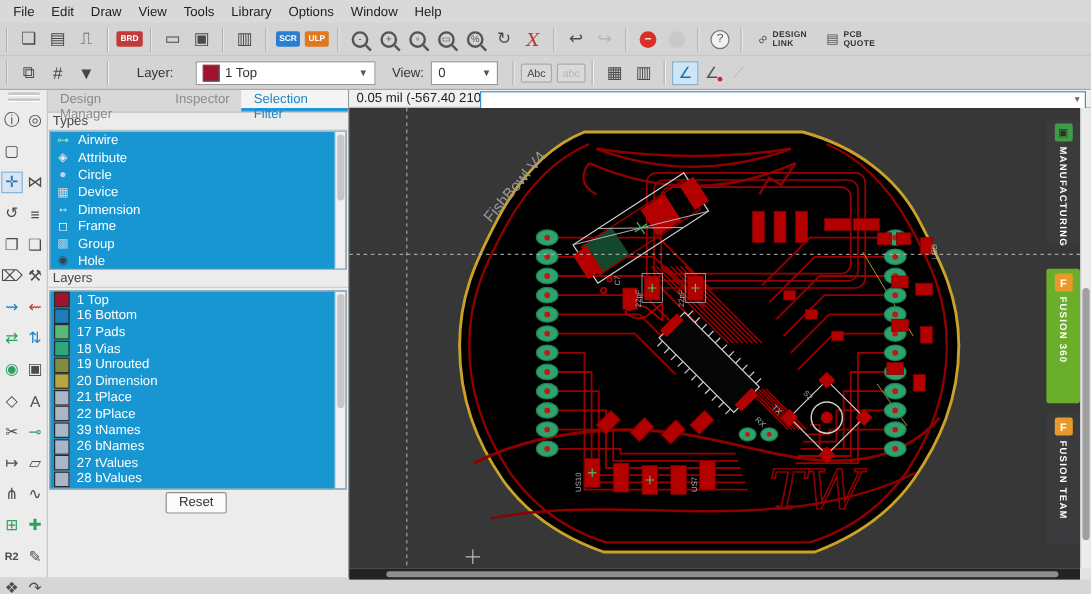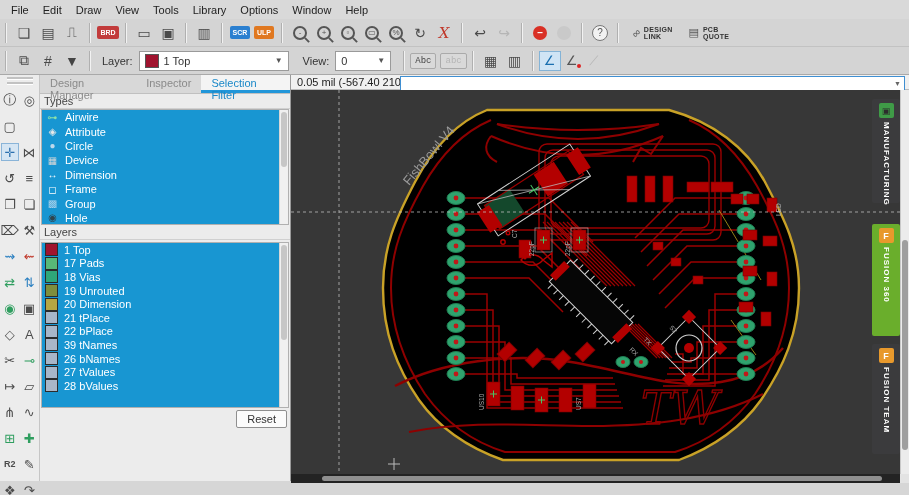--- a/index.html
+++ b/index.html
@@ -25,21 +25,21 @@
   .circ{width:14px;height:14px;border-radius:50%;display:flex;align-items:center;justify-content:center;font-size:10px;}
   .circ.stop{background:#d93025;color:#fff;font-weight:bold;}
   .circ.go{background:#c9c9c9;color:#e6e6e6;font-weight:bold;}
   .circ.help{border:1px solid #777;color:#555;background:#f2f2f2;}
   .linkbtn{display:flex;align-items:center;gap:4px;margin:0 8px;color:#333;}
   .linkbtn .two{font-size:7px;font-weight:bold;line-height:7px;letter-spacing:.3px;}
   .scriptx{font-family:"DejaVu Serif",serif;font-style:italic;color:#c0392b;font-size:15px;}
   .select{background:#fff;border:1px solid #9a9a9a;height:20px;display:flex;align-items:center;padding:0 5px;gap:5px;box-sizing:border-box;}
   .select .arrow{margin-left:auto;color:#555;font-size:8px;}
   .swatch12{width:12px;height:12px;border:1px solid #555;}
-  .mini-btn{border:1px solid #aaa;background:#d9d9d9;font-size:9px;padding:2px 4px;color:#444;border-radius:2px;font-family:Liberation Mono, monospace;}
+  .mini-btn{border:1px solid #aaa;background:#d9d9d9;font-size:9px;padding:2px 4px;color:#444;border-radius:2px;}
   .angle-ic{width:22px;height:20px;display:flex;align-items:center;justify-content:center;font-size:13px;}
   .angle-ic.active{background:#cfe4f5;border:1px solid #84b3d6;color:#1a6fb0;box-sizing:border-box;}
   .reddot{position:relative;}
   .reddot::after{content:"";position:absolute;width:4px;height:4px;background:#d22;border-radius:50%;right:2px;bottom:3px;}
   
   #palette{left:0;top:75px;width:40px;height:406px;background:#ececec;border-right:1px solid #c6c6c6;box-sizing:border-box;}
   .handle{width:26px;height:2px;background:#c2c2c2;margin:2px auto;border-bottom:1px solid #fff;}
   .prow{display:flex;justify-content:space-around;height:26px;align-items:center;}
   .picon{width:18px;height:18px;display:flex;align-items:center;justify-content:center;font-size:13px;color:#4c4c4c;}
   .picon.active{background:#d5e5f3;border:1px solid #8ab4d8;box-sizing:border-box;color:#2a6fae;}
@@ -53,21 +53,21 @@
   .sect-head{height:14px;line-height:14px;padding-left:4px;color:#444;background:#ececec;border-bottom:1px solid #d0d0d0;}
   .listbox{background:#fff;border:1px solid #b0b0b0;position:relative;overflow:hidden;}
   .sel-list{background:#1896d2;}
   .lrow{display:flex;align-items:center;height:14.4px;color:#fff;padding-left:4px;gap:6px;}
   .lrow .ticon{width:13px;text-align:center;font-size:10px;}
   .prow2{height:13.5px;line-height:13.5px;padding-left:4px;color:#333;border-bottom:1px dotted #e2e2e2;background:#fff;}
   .lyrow{display:flex;align-items:center;height:13.6px;color:#fff;padding-left:3px;gap:6px;}
   .lyrow .sw{width:11px;height:11px;border:1px solid #2b2b2b;flex:0 0 auto;}
   .vscroll{position:absolute;right:0;top:0;width:9px;height:100%;background:#f0f0f0;border-left:1px solid #d5d5d5;box-sizing:border-box;}
   .vthumb{position:absolute;left:1px;width:6px;background:#c6c6c6;border-radius:3px;}
-  .reset-row{height:22px;display:flex;justify-content:flex-end;align-items:center;padding-right:3px;}
+  .reset-row{height:22px;display:flex;justify-content:center;align-items:center;padding-right:3px;}
   .reset-btn{border:1px solid #8f8f8f;background:#fbfbfb;border-radius:2px;padding:2px 10px;font-size:11px;color:#333;}
   
   #coordbar{left:291px;top:75px;width:618px;height:15px;background:#f0f0f0;display:flex;align-items:center;border-bottom:1px solid #bbb;box-sizing:border-box;}
   #coords{padding-left:6px;color:#222;font-size:11px;white-space:nowrap;}
   #cmdbox{position:absolute;left:109px;top:1px;width:503px;height:13px;background:#fff;border:1px solid #3f8fd2;display:flex;align-items:center;}
   #cmdbox .arrow{margin-left:auto;font-size:7px;color:#666;padding-right:3px;}
   
   #canvas{left:291px;top:90px;width:609px;height:384px;background:#373737;}
   
   .rtab{left:872px;width:28px;border-radius:2px;display:flex;flex-direction:column;align-items:center;padding-top:4px;box-sizing:border-box;color:#fff;}
@@ -166,21 +166,21 @@
       <span class="two"><span>PCB</span><br><span>QUOTE</span></span>
     </div>
   </div>
 
   <div id="toolbar2" class="abs">
     <div class="sep"></div>
     <div class="tbtn">⧉</div>
     <div class="tbtn">#</div>
     <div class="tbtn" style="color:#444;">▼</div>
     <div class="sep"></div>
-    <span style="margin:0 6px;color:#333;">Layer:</span>
+    <span style="margin:0 18px;color:#333;">Layer:</span>
     <div class="select" style="width:150px;">
       <span class="swatch12" style="background-color: rgb(160, 19, 46);"></span>
       <span>1 Top</span>
       <span class="arrow">▼</span>
     </div>
     <span style="margin:0 6px 0 14px;color:#333;">View:</span>
     <div class="select" style="width:56px;">
       <span>0</span>
       <span class="arrow">▼</span>
     </div>
@@ -308,20 +308,24 @@
         </div>
       <div class="vscroll">
           <div class="vthumb" style="top:2px;height:55px;"></div>
         </div>
     </div>
     <div class="sect-head">Layers</div>
     <div class="listbox sel-list" style="height:164px;margin:2px 1px 0 1px;">
       <div class="lyrow">
           <span class="sw" style="background-color: rgb(160, 19, 46);"></span>
           <span>1 Top</span>
+        </div>
+      <div class="lyrow">
+          <span class="sw" style="background-color: rgb(30, 125, 187);"></span>
+          <span>16 Bottom</span>
         </div>
       <div class="lyrow">
           <span class="sw" style="background-color: rgb(88, 184, 120);"></span>
           <span>17 Pads</span>
         </div>
       <div class="lyrow">
           <span class="sw" style="background-color: rgb(47, 167, 121);"></span>
           <span>18 Vias</span>
         </div>
       <div class="lyrow">

